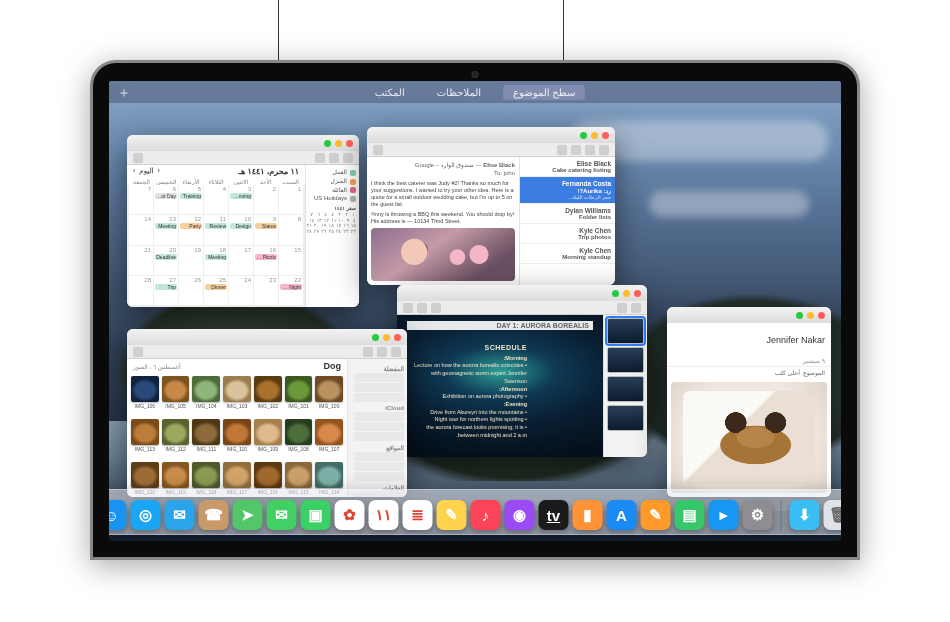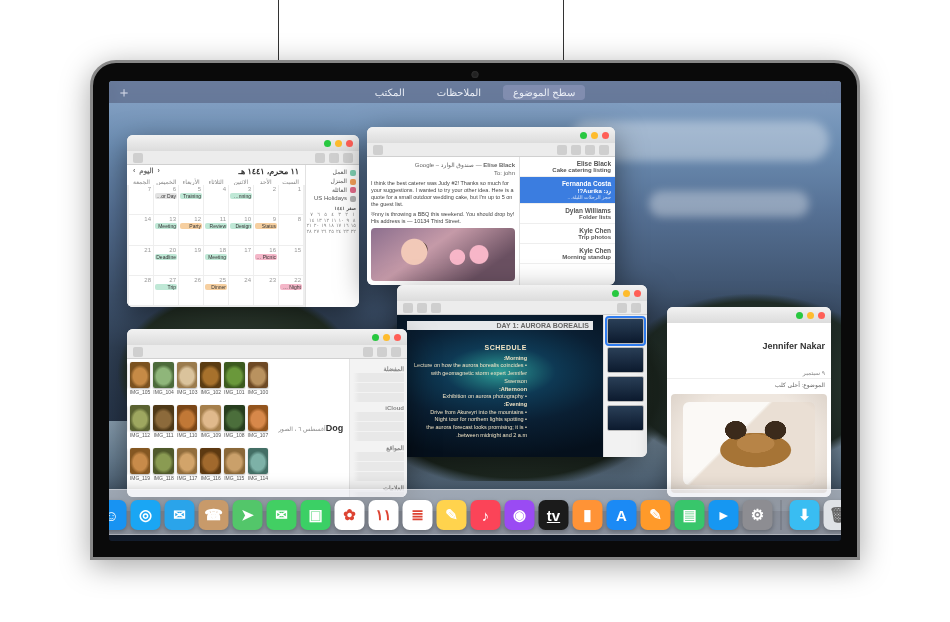--- a/index.html
+++ b/index.html
@@ -195,29 +195,29 @@
   .kn-sched{position:absolute;left:10px;top:28px;width:120px;font-size:5.5px;line-height:1.4}
   .kn-sched h4{color:#f4e5c4;font-size:7px;margin-bottom:2px;letter-spacing:.5px}
   .kn-sched b{display:block}
 
   
   .finder{ left:18px; top:248px; width:280px; height:168px; direction:rtl;}
   .fn-body{display:flex;height:calc(100% - 30px)}
   .fn-side{width:60px;background:#f3f3f3;border-left:1px solid #e3e3e3;font-size:6px;padding:3px;color:#555}
   .fn-side h5{font-size:6px;color:#888;margin:3px 0 1px}
   .fn-side .row{height:9px;margin:1px 0}
-  .fn-main{flex:1;background:#fff;display:flex;flex-direction:row}
+  .fn-main{flex:1;background:#fff;display:flex;flex-direction:column}
   .fn-header{display:flex;justify-content:space-between;align-items:center;padding:2px 6px;font-size:9px;font-weight:700}
   .fn-grid{flex:1;display:grid;grid-template-columns:repeat(7,1fr);grid-auto-rows:40px;gap:3px;padding:3px 4px;overflow:hidden}
   .fn-item{display:flex;flex-direction:column;align-items:center;font-size:5px;color:#555;gap:1px}
   .fn-thumb{width:100%;height:26px;border-radius:2px;box-shadow:0 1px 2px rgba(0,0,0,.3)}
 
   
   .note{ left:558px; top:226px; width:164px; height:190px; display:flex;flex-direction:column; direction:rtl;}
-  .note-hdr{font-size:9px;font-weight:700;text-align:right;padding:18px 6px;background:#fff}
+  .note-hdr{font-size:9px;font-weight:400;text-align:right;padding:12px 6px;background:#fff}
   .note-meta{font-size:6px;color:#888;text-align:right;padding:0 6px 2px;background:#fff;border-bottom:1px solid #eee}
   .note-sub{font-size:6px;color:#666;text-align:right;padding:2px 6px;background:#fff}
   .note-body{flex:1;background:#fff;padding:4px}
   .dog{width:100%;height:100%;border-radius:4px;overflow:hidden;position:relative;background:radial-gradient(ellipse 70% 90% at 50% 50%, #efe7df 0 60%, #d8cec4 100%)}
   .dog::before{content:"";position:absolute;inset:8% 8% 8% 8%;border-radius:6px;background:
       radial-gradient(ellipse 28% 22% at 55% 50%, #b78447 0 50%, transparent 52%),
       radial-gradient(ellipse 16% 22% at 40% 34%, #3b2a1b 0 50%, transparent 52%),
       radial-gradient(ellipse 16% 22% at 70% 34%, #3b2a1b 0 50%, transparent 52%),
       radial-gradient(ellipse 44% 34% at 55% 58%, #a67436 0 60%, transparent 62%),
       radial-gradient(ellipse 8% 6% at 58% 68%, #1a120b 0 50%, transparent 52%),

